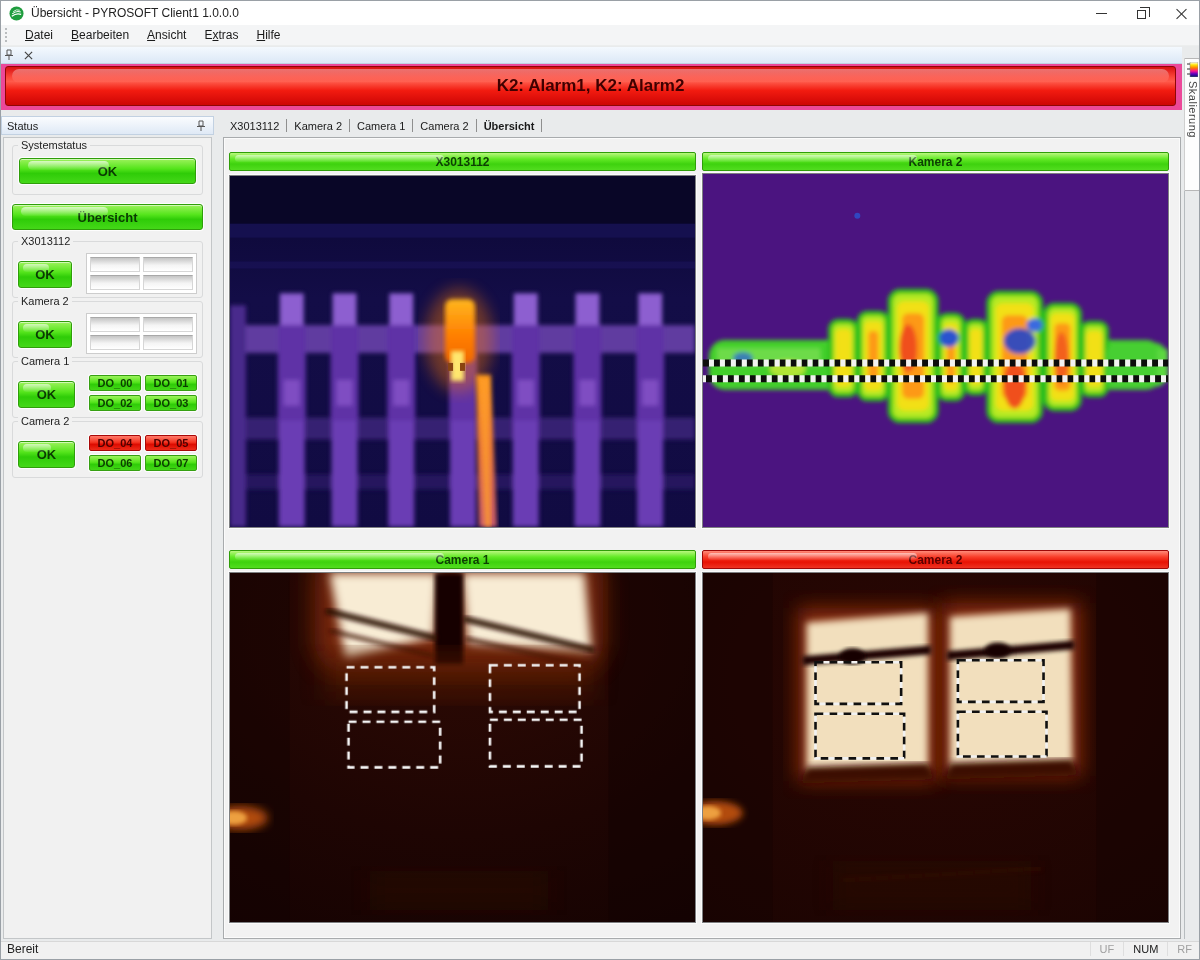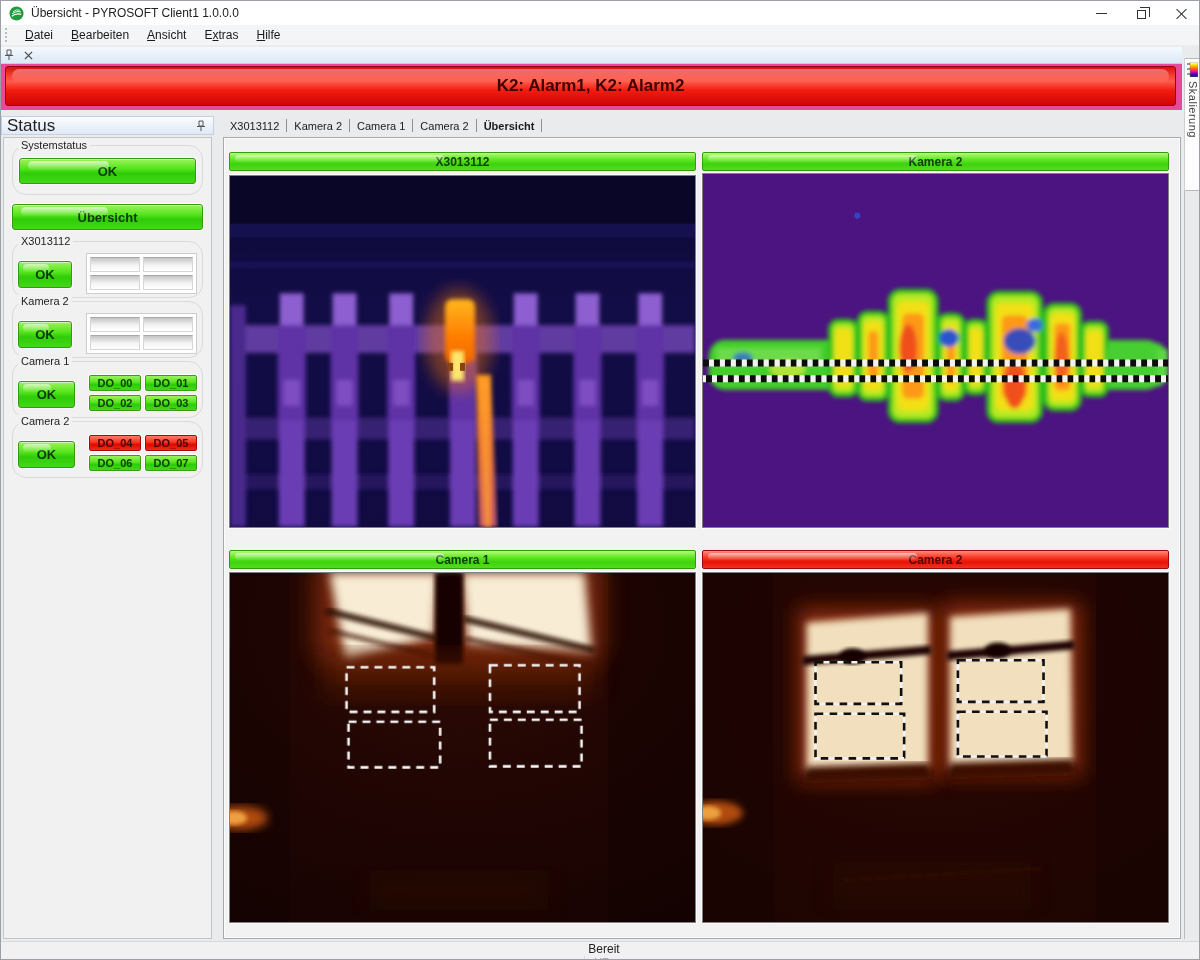--- a/index.html
+++ b/index.html
@@ -39,29 +39,29 @@
 
   
   .skal-tab { position:absolute; left:1183px; top:57px; width:17px; height:133px; background:#fdfdfd; border:1px solid #b7b7b7; border-left:1px solid #cfcfcf; border-radius:0 3px 3px 0; display:flex; flex-direction:column; align-items:center; padding-top:3px; }
   .skal-tab svg { width:11px; height:15px; margin-bottom:4px; }
   .skal-label { writing-mode:vertical-rl; font-size:11px; color:#444; letter-spacing:.5px; }
   .right-divider { position:absolute; left:1183px; top:190px; width:1px; height:748px; background:#b7bcbf; }
 
   
   .status-panel { position:absolute; left:0; top:115px; width:213px; height:823px; }
   .dock-header { height:19px; background:linear-gradient(180deg,#fafcfe,#dfe9f6); border:1px solid #c2d1e2; display:flex; align-items:center; }
-  .dock-header .cap { flex:1; font-size:17px; color:#222; margin-left:5px; }
+  .dock-header .cap { flex:1; font-size:11px; color:#222; margin-left:5px; }
   .panel-body { position:absolute; left:2px; top:21px; right:2px; bottom:0; background:#f1f1f1; border:1px solid #c3c6c8; padding:7px 8px; }
 
   .logo-box { height:54px; background:#fff; border:1px solid #787878; display:flex; align-items:center; justify-content:center; margin-bottom:10px; }
   .logo-text { margin-left:7px; }
   .logo-name { font-size:26px; font-weight:bold; color:#1f9d3e; letter-spacing:1px; line-height:24px; }
   .logo-sub { font-size:11px; font-weight:bold; color:#1f9d3e; }
 
-  .group { position:relative; border:1px solid #d9dadb; border-radius:14px; background:#f1f1f1; margin-bottom:3px; }
+  .group { position:relative; border:1px solid #d9dadb; border-radius:3px; background:#f1f1f1; margin-bottom:3px; }
   .group-label { position:absolute; top:-7px; left:5px; background:#f1f1f1; padding:0 3px; font-size:11px; color:#222; }
   .group-sys { height:50px; padding:12px 6px 6px; margin-bottom:9px; }
   .btn-wide { width:100%; height:26px; border:1px solid #2f9e0a; border-radius:3px; font-size:13px; font-weight:bold; color:#0a3a02;
       background:linear-gradient(180deg,#9cf25c 0%,#55e51c 40%,#2fcc08 60%,#44d818 100%);
       box-shadow:inset 0 1px 0 rgba(255,255,255,.55), 0 0 0 1px #fdfdfd; display:flex; align-items:center; justify-content:center; position:relative; }
   .btn-wide::before { content:""; position:absolute; left:8px; top:2px; width:46%; height:9px; border-radius:6px; background:linear-gradient(180deg,rgba(255,255,255,.65),rgba(255,255,255,.05)); }
   .btn-overview { margin:0 0 11px 0; }
   .group-cam { height:57px; padding:12px 5px 5px; display:flex; align-items:center; }
   .btn-ok { width:62px; height:27px; margin-top:2px; border:1px solid #2f9e0a; border-radius:3px; font-size:13px; font-weight:bold; color:#0a3a02;
       background:linear-gradient(180deg,#9cf25c 0%,#55e51c 40%,#2fcc08 60%,#44d818 100%);
@@ -90,21 +90,21 @@
   .view-img { position:absolute; width:467px; border:1px solid #7e8082; box-shadow:0 0 0 1px #fbfbfb; background:#000; }
   .view-img svg { display:block; width:100%; height:100%; }
   #img1 { left:5px;  top:37px;  height:353px; }
   #img2 { left:478px; top:35px; height:355px; }
   #img3 { left:5px;  top:434px; height:351px; }
   #img4 { left:478px; top:434px; height:351px; }
   #hdr1 { left:5px;  top:14px; } #hdr2 { left:478px; top:14px; }
   #hdr3 { left:5px;  top:412px; } #hdr4 { left:478px; top:412px; }
 
   
-  .statusbar { position:absolute; left:0; top:940px; width:1200px; height:20px; background:#f1f1f1; border-top:1px solid #d8d8d8; display:flex; align-items:center; font-size:12px;flex-direction:column; }
+  .statusbar { position:absolute; left:0; top:940px; width:1200px; height:20px; background:#f1f1f1; border-top:1px solid #d8d8d8; display:flex; font-size:12px; }
   .sb-ready { margin-left:6px; color:#222; flex:1; }
   .sb-ind { padding:0 9px; color:#a0a0a0; border-left:1px solid #dedede; height:14px; display:flex; align-items:center; font-size:11px; }
   .sb-ind.active { color:#1a1a1a; }
 </style>
 </head>
 <body>
 
 <div class="titlebar">
   <svg class="appicon" viewBox="0 0 16 16">
     <circle cx="8" cy="8" r="7.5" fill="#1f9d3e"></circle>

